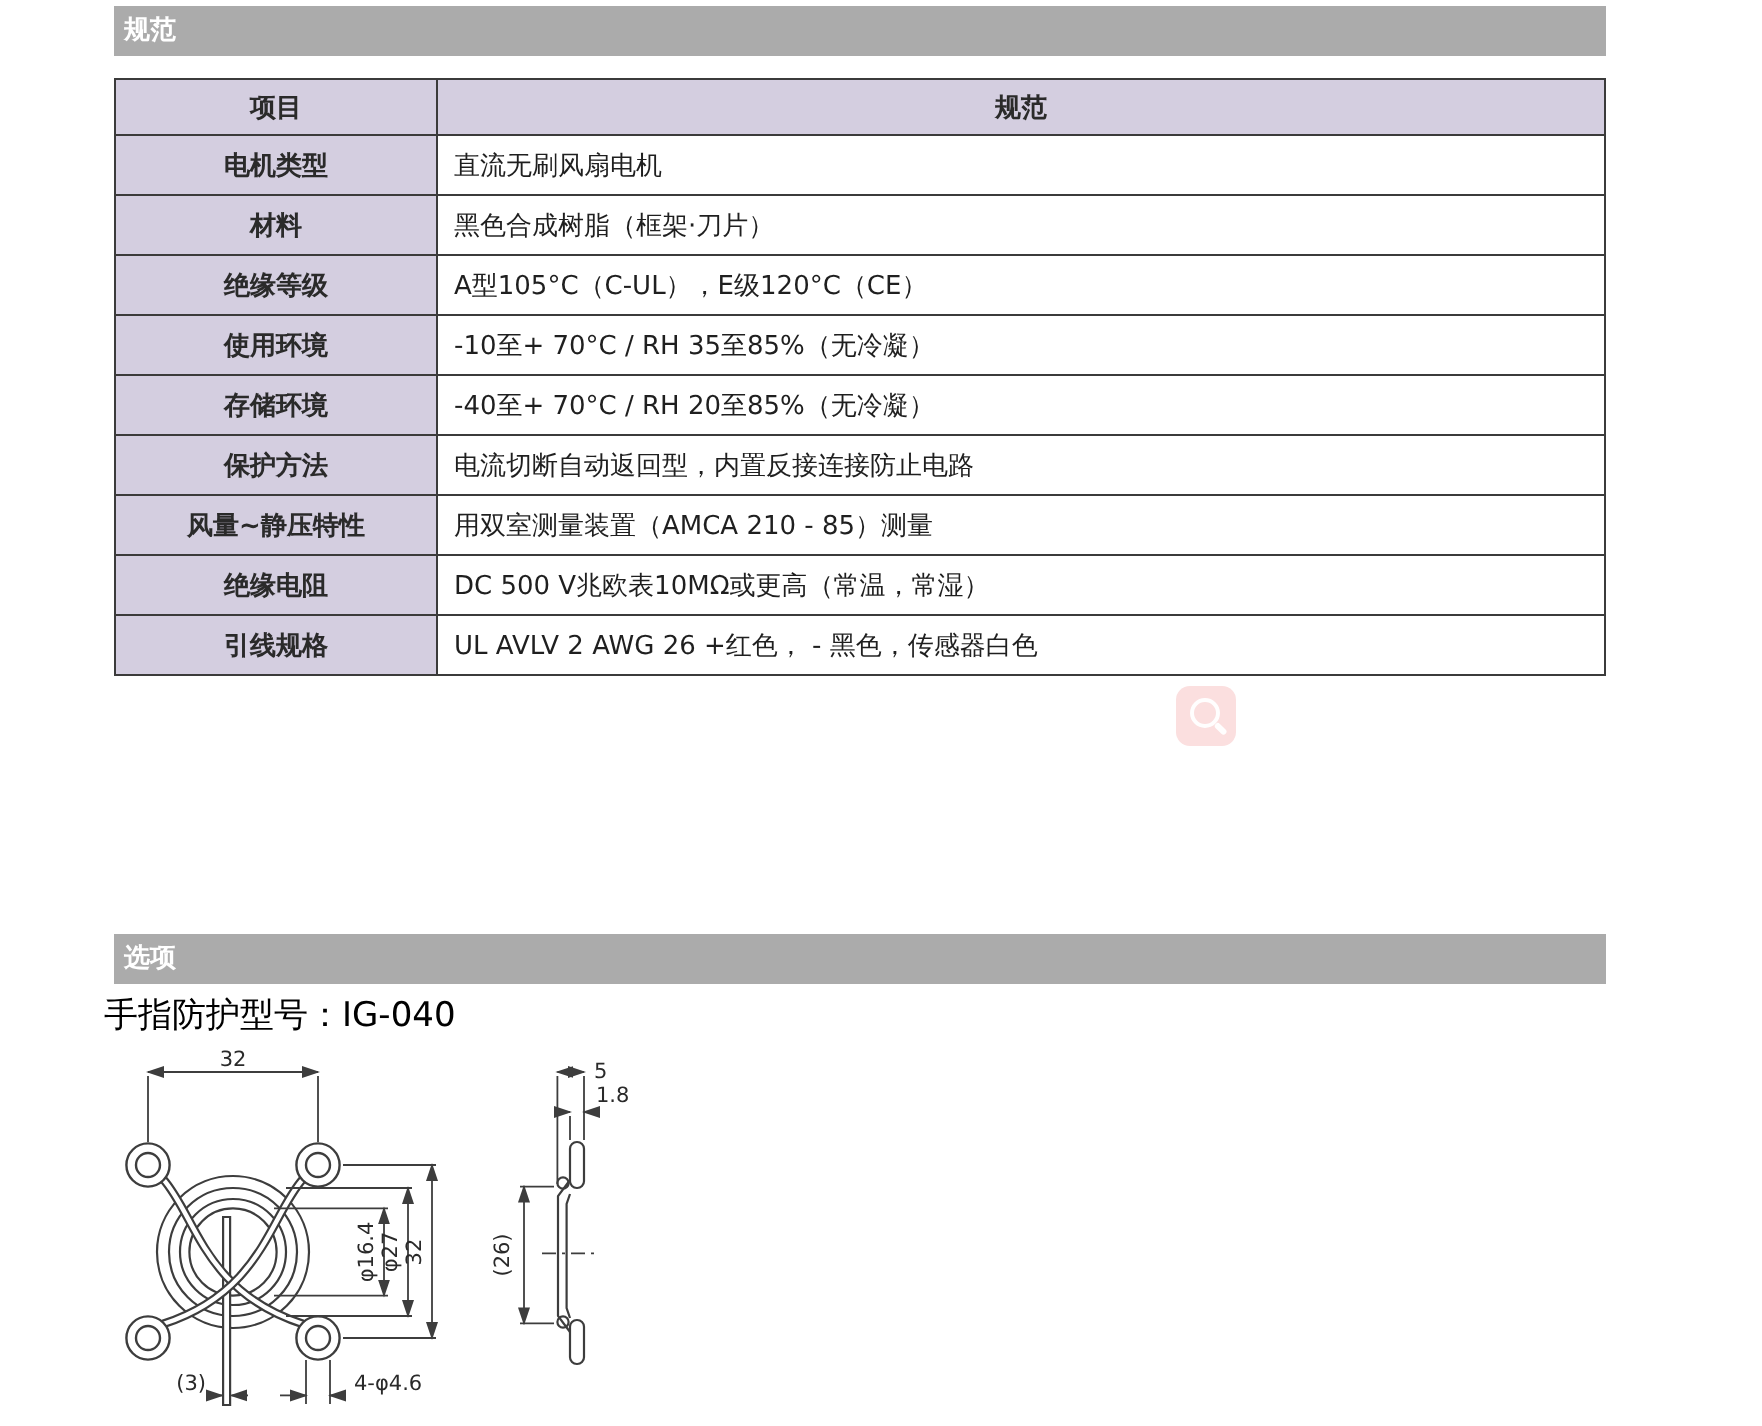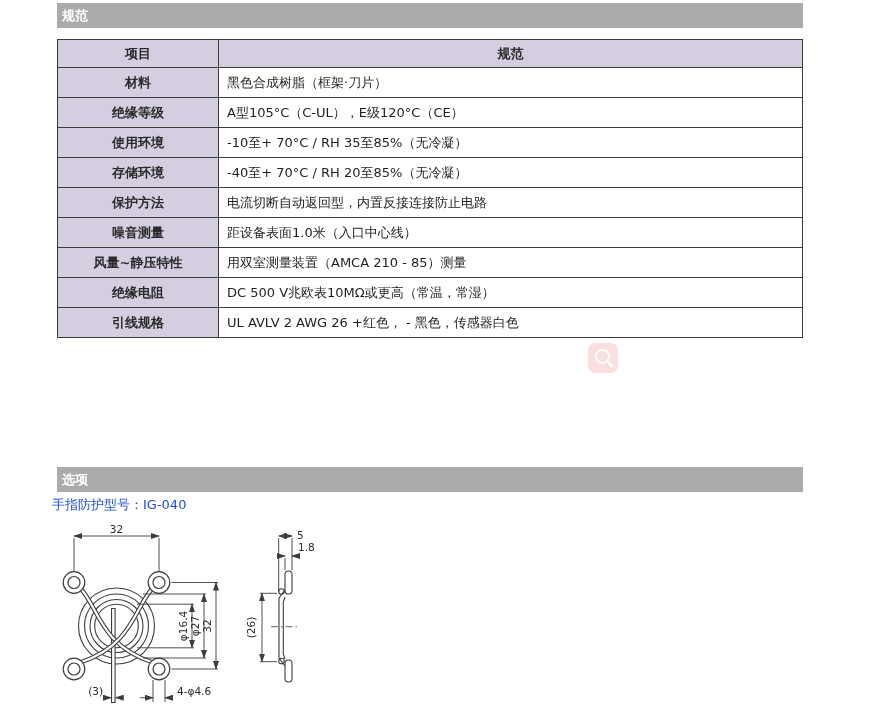--- a/index.html
+++ b/index.html
@@ -33,21 +33,21 @@
   }
   table.spec td.rowlabel{
     width:144px;height:29px;background:#d4cee0;
     font-weight:bold;text-align:center;color:#2a2a2a;
   }
   table.spec td.rowvalue{
     background:#ffffff;text-align:left;color:#1f1f1f;
   }
   #option-note{
     position:absolute;left:52px;top:496px;
-    font-size:13px;color:#1d4ed8;
+    font-size:17px;color:#000000;
   }
   .search-fab{
     position:absolute;left:588px;top:343px;width:30px;height:30px;
     background:#fbdfdf;border-radius:7px;z-index:6;cursor:pointer;
   }
   .search-fab .lens{
     position:absolute;left:7px;top:6px;width:11px;height:11px;
     border:2px solid rgba(255,255,255,0.95);border-radius:50%;
   }
   .search-fab .handle{
@@ -67,42 +67,42 @@
   <span>规范</span>
 </div>
 
 <table class="spec">
   <tbody>
       <tr>
     <th style="width:144px">项目</th>
     <th>规范</th>
   </tr>
   <tr>
+    <td class="rowlabel">电机类型</td>
+    <td class="rowvalue">直流无刷风扇电机</td>
+  </tr>
+  <tr>
     <td class="rowlabel">材料</td>
     <td class="rowvalue">黑色合成树脂（框架·刀片）</td>
   </tr>
   <tr>
     <td class="rowlabel">绝缘等级</td>
     <td class="rowvalue">A型105°C（C-UL），E级120°C（CE）</td>
   </tr>
   <tr>
     <td class="rowlabel">使用环境</td>
     <td class="rowvalue">-10至+ 70°C / RH 35至85%（无冷凝）</td>
   </tr>
   <tr>
     <td class="rowlabel">存储环境</td>
     <td class="rowvalue">-40至+ 70°C / RH 20至85%（无冷凝）</td>
   </tr>
   <tr>
     <td class="rowlabel">保护方法</td>
     <td class="rowvalue">电流切断自动返回型，内置反接连接防止电路</td>
-  </tr>
-  <tr>
-    <td class="rowlabel">噪音测量</td>
-    <td class="rowvalue">距设备表面1.0米（入口中心线）</td>
   </tr>
   <tr>
     <td class="rowlabel">风量~静压特性</td>
     <td class="rowvalue">用双室测量装置（AMCA 210 - 85）测量</td>
   </tr>
   <tr>
     <td class="rowlabel">绝缘电阻</td>
     <td class="rowvalue">DC 500 V兆欧表10MΩ或更高（常温，常湿）</td>
   </tr>
   <tr>

